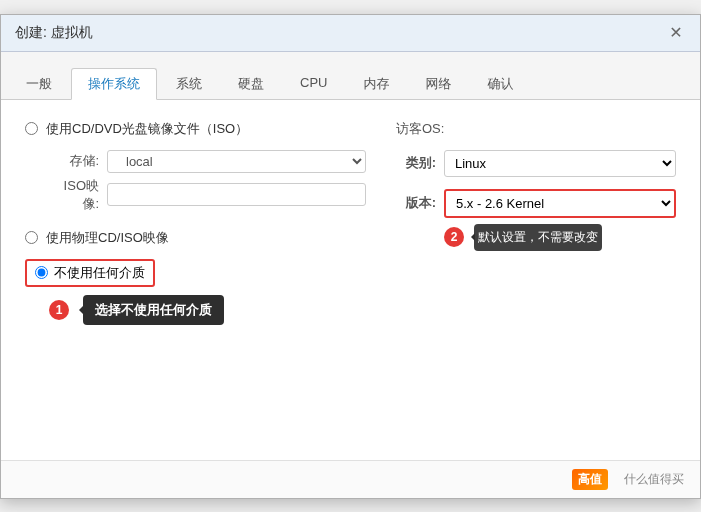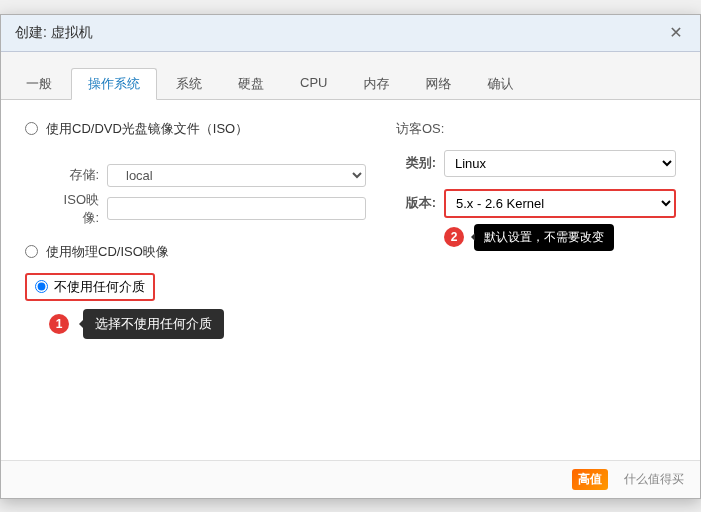--- a/index.html
+++ b/index.html
@@ -149,20 +149,21 @@
     .tooltip-box {
       background: #2e2e2e;
       color: #fff;
       padding: 6px 12px;
       border-radius: 4px;
       font-size: 13px;
       margin-left: 8px;
       display: inline-block;
       white-space: nowrap;
       position: relative;
+      font-weight: bold;
     }
     .tooltip-box::before {
       content: '';
       position: absolute;
       left: -8px;
       top: 50%;
       transform: translateY(-50%);
       border: 4px solid transparent;
       border-right-color: #2e2e2e;
     }
@@ -208,23 +209,23 @@
 
     .version-select-wrapper {
       position: relative;
     }
 
     .version-select-wrapper select {
       border: 2px solid #e53935;
     }
 
     .tooltip-right {
-      background: #000000;
-      color: #fff;
-      padding: 5px 10px;
+      background: #404040;
+      color: #fff;
+      padding: 5px 4px;
       border-radius: 4px;
       font-size: 12px;
       white-space: nowrap;
       margin-left: 4px;
       position: relative;
       display: inline-block;
     }
     .tooltip-right::before {
       content: '';
       position: absolute;
@@ -305,21 +306,21 @@
     <div class="tab-item">内存</div>
     <div class="tab-item">网络</div>
     <div class="tab-item">确认</div>
   </div>
 
   <div class="dialog-body">
     <div class="two-col">
 
       <div class="left-col">
 
-        <div class="radio-option" style="margin-bottom: 26px;">
+        <div class="radio-option" style="margin-bottom: 12px;">
           <input type="radio" name="media" id="iso" style="">
           <label for="iso">使用CD/DVD光盘镜像文件（ISO）</label>
         </div>
 
         <div class="sub-field">
           <span class="sub-label">存储:</span>
           <select class="sub-input">
             <option>local</option>
           </select>
         </div>

